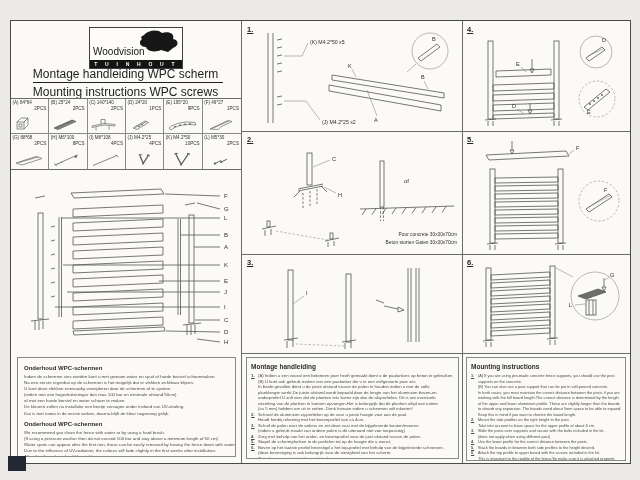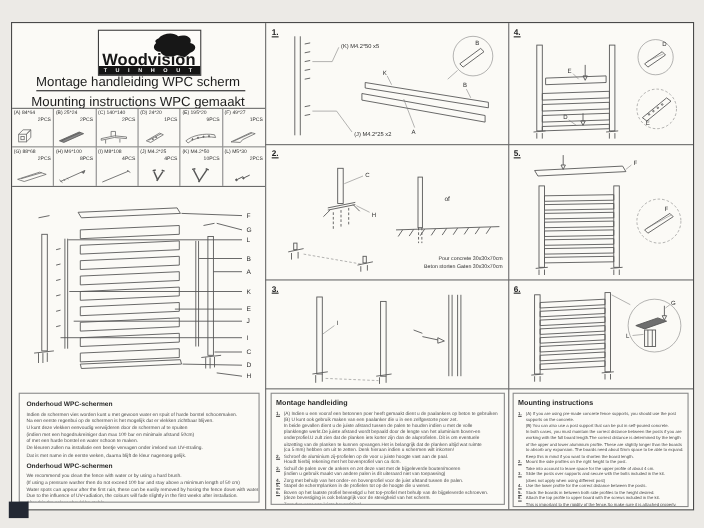--- a/index.html
+++ b/index.html
@@ -2,21 +2,21 @@
 <html><head>
 <meta charset="utf-8">
 <style>
   html,body{margin:0;padding:0;background:#e9e8e4;}
   #screen{position:relative;width:640px;height:480px;background:#eceae6;overflow:hidden;font-family:"Liberation Sans",sans-serif;}
   .page{position:absolute;left:10px;top:20px;width:619px;height:442px;background:#fbfaf6;border:1px solid #4a4a4a;}
   .vl,.hl{position:absolute;background:#6b6b6b;}
   .vl{width:1px;} .hl{height:1px;}
   
   .logo{position:absolute;left:78px;top:6px;width:92px;height:40px;border:1px solid #3f3f3f;background:#fdfcf9;}
-  .brand{position:absolute;left:3px;top:18px;font-size:15px;font-weight:bold;color:#161616;letter-spacing:0px;}
+  .brand{position:absolute;left:3px;top:18px;font-size:10px;font-weight:normal;color:#161616;letter-spacing:0px;}
   .band{position:absolute;left:0;bottom:0;width:100%;height:8px;background:#141414;color:#f4f4f4;font-size:5px;letter-spacing:3.2px;text-align:center;line-height:8px;font-weight:bold;}
   .blob{position:absolute;right:2px;top:1px;}
   .title{position:absolute;left:0;width:229px;text-align:center;font-weight:normal;color:#1d1d1d;font-size:12px;}
   .t-underline{position:absolute;left:22px;top:61px;width:190px;height:1px;background:#222;}
   
   .ptable{position:absolute;left:0;top:77px;width:230px;height:70px;display:grid;grid-template-columns:repeat(6,1fr);grid-template-rows:35px 35px;border-top:1px solid #6b6b6b;border-bottom:1px solid #6b6b6b;}
   .pcell{position:relative;border-right:1px solid #8a8a8a;border-bottom:1px solid #8a8a8a;overflow:hidden;}
   .pcell:nth-child(6n){border-right:none;}
   .pcell:nth-child(n+7){border-bottom:none;}
   .pid{position:absolute;left:1.5px;top:1px;font-size:4.6px;color:#333;white-space:nowrap;}
@@ -62,21 +62,21 @@
     <div class="logo">
       <svg class="blob" width="56" height="26" viewBox="0 0 56 26">
         <path d="M20,6 c4,-5 14,-6 18,-2 c7,-2 13,1 11,6 c6,1 6,7 0,9 l-5,4 -7,-2 c-7,3 -14,1 -15,-3 c-6,0 -8,-5 -4,-8 c-2,-2 0,-3 2,-4 z" fill="#171717"></path>
       </svg>
       <div class="brand">Woodvision</div>
       <div class="band">T U I N H O U T</div>
     </div>
 
     <div class="title" style="top:46px">Montage handleiding WPC scherm</div>
     <div class="t-underline"></div>
-    <div class="title" style="top:64px">Mounting instructions WPC gemaakt</div>
+    <div class="title" style="top:64px">Mounting instructions WPC screws</div>
 
     <div class="ptable">
       <div class="pcell">
         <div class="pid">(A) 84*64</div>
         <div class="pqty">2PCS</div>
         <svg class="picon" width="36" height="16" viewBox="0 0 36 16">
           <g fill="none" stroke="#666" stroke-width="0.7">
             <rect x="5" y="6" width="7" height="7"></rect>
               <rect x="7" y="8" width="3" height="3"></rect>
             <path d="M5,6 L9,2 h7 l-4,4 M12,6 l4,-4 v7 l-4,4"></path>

